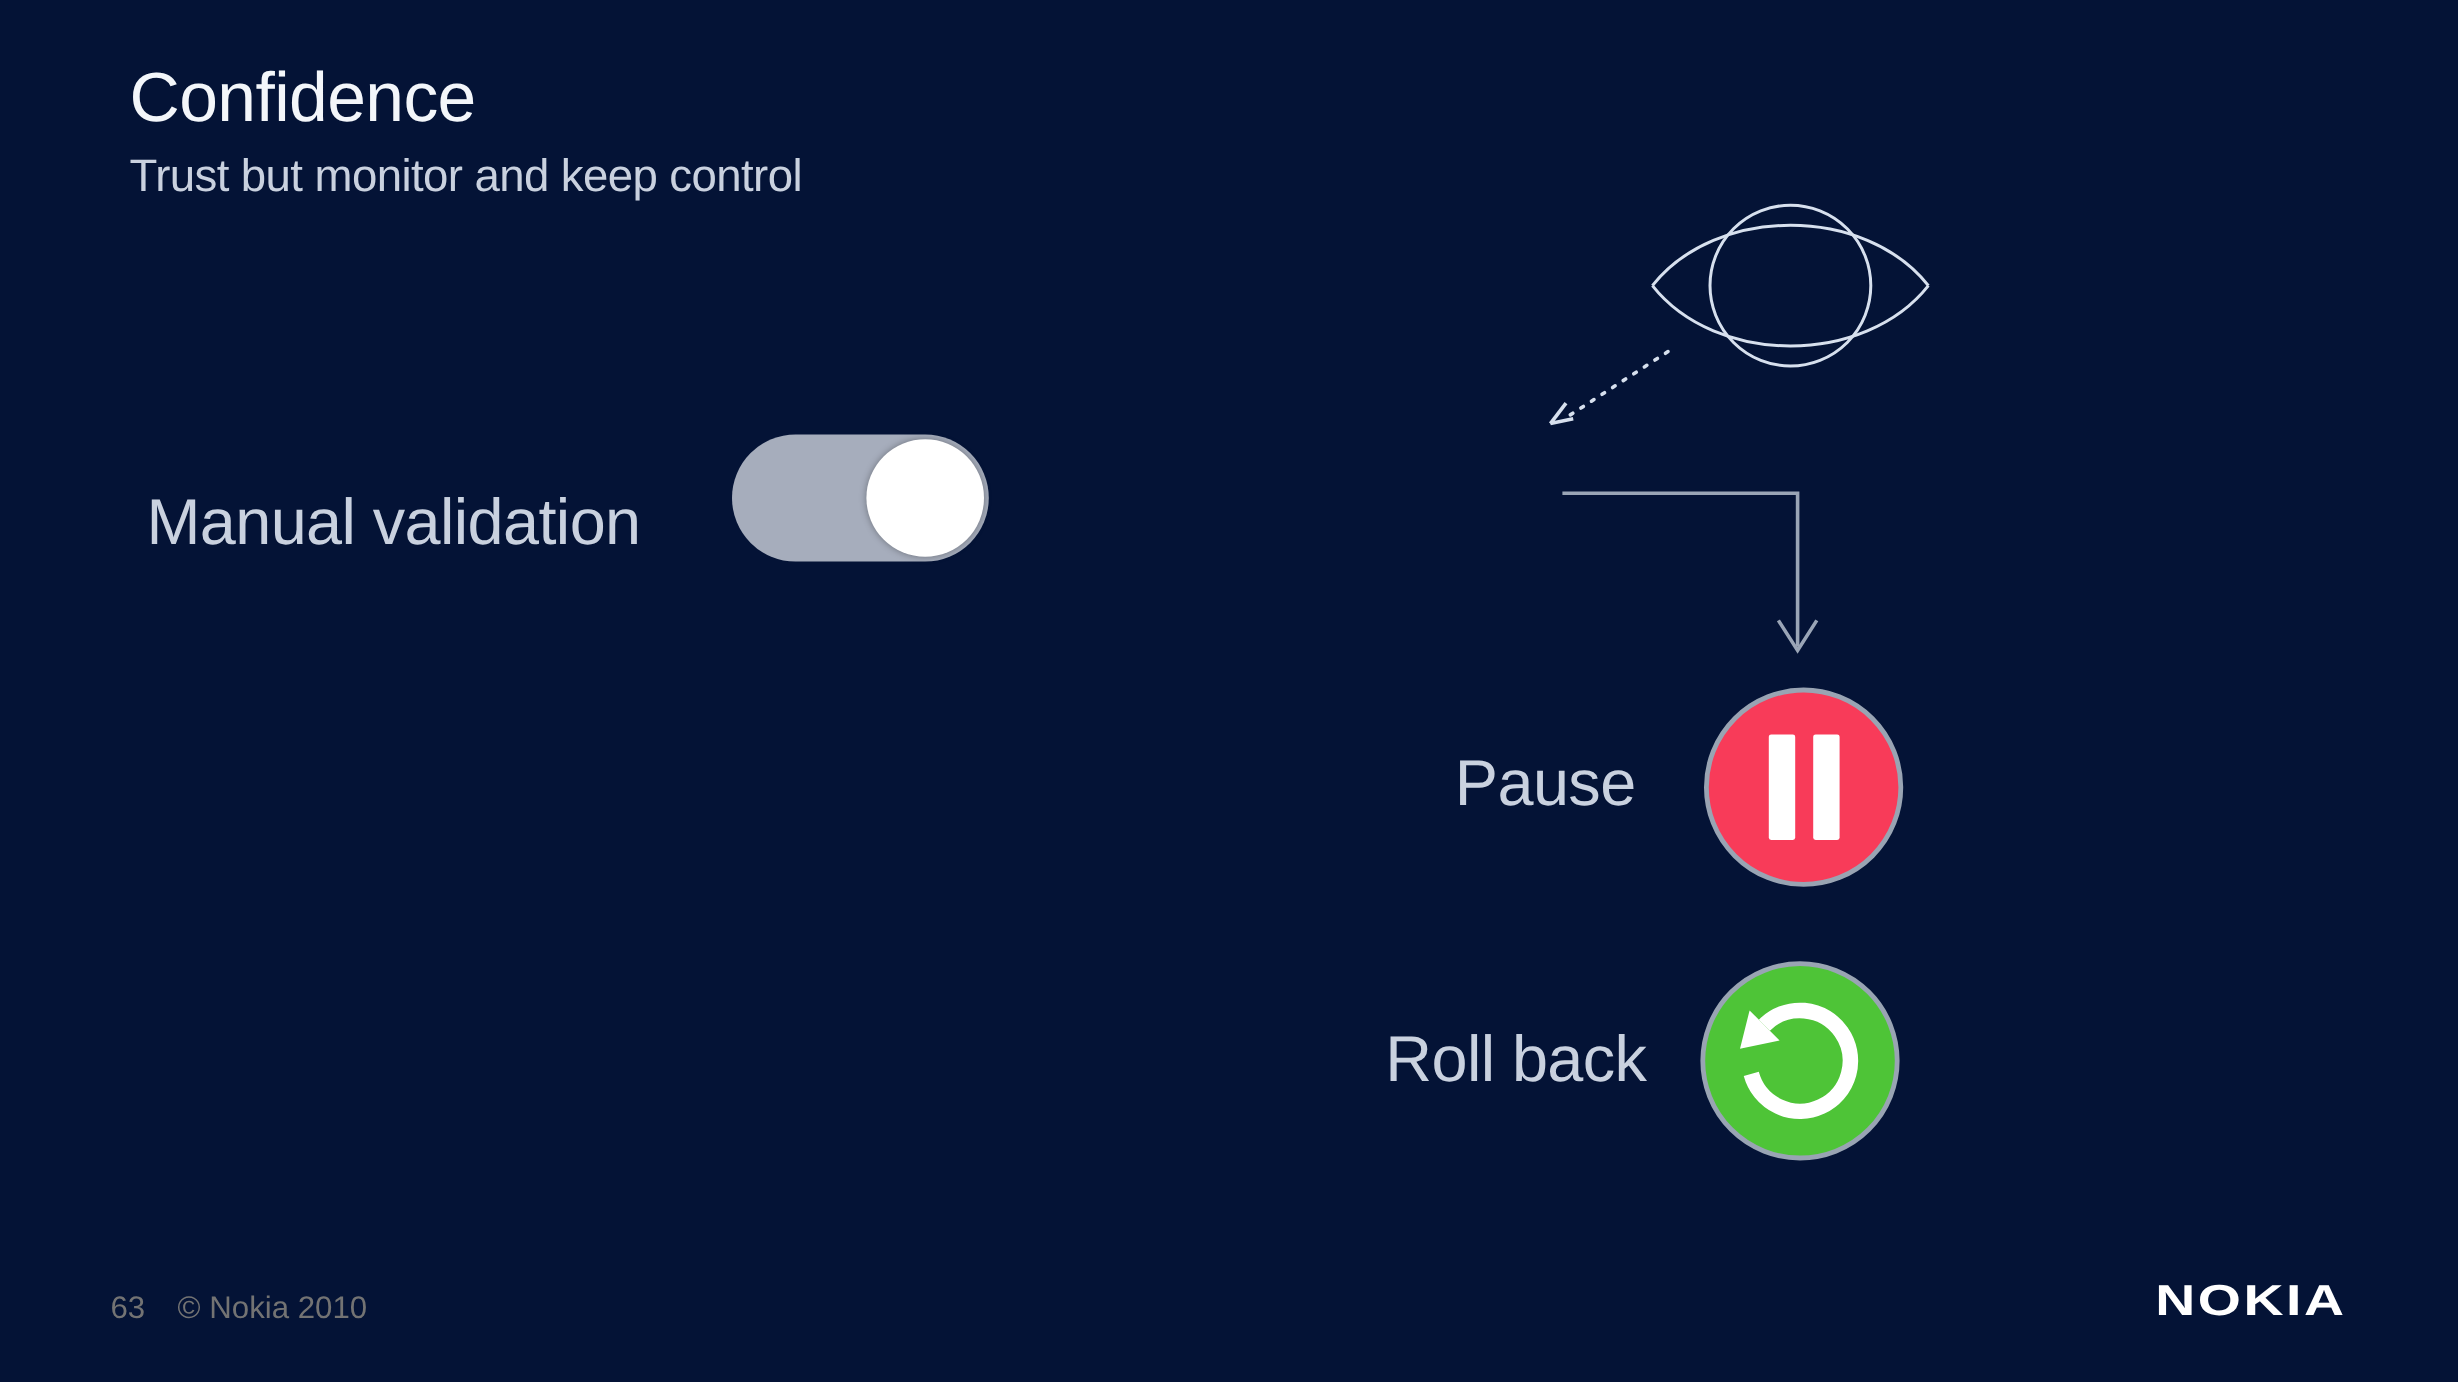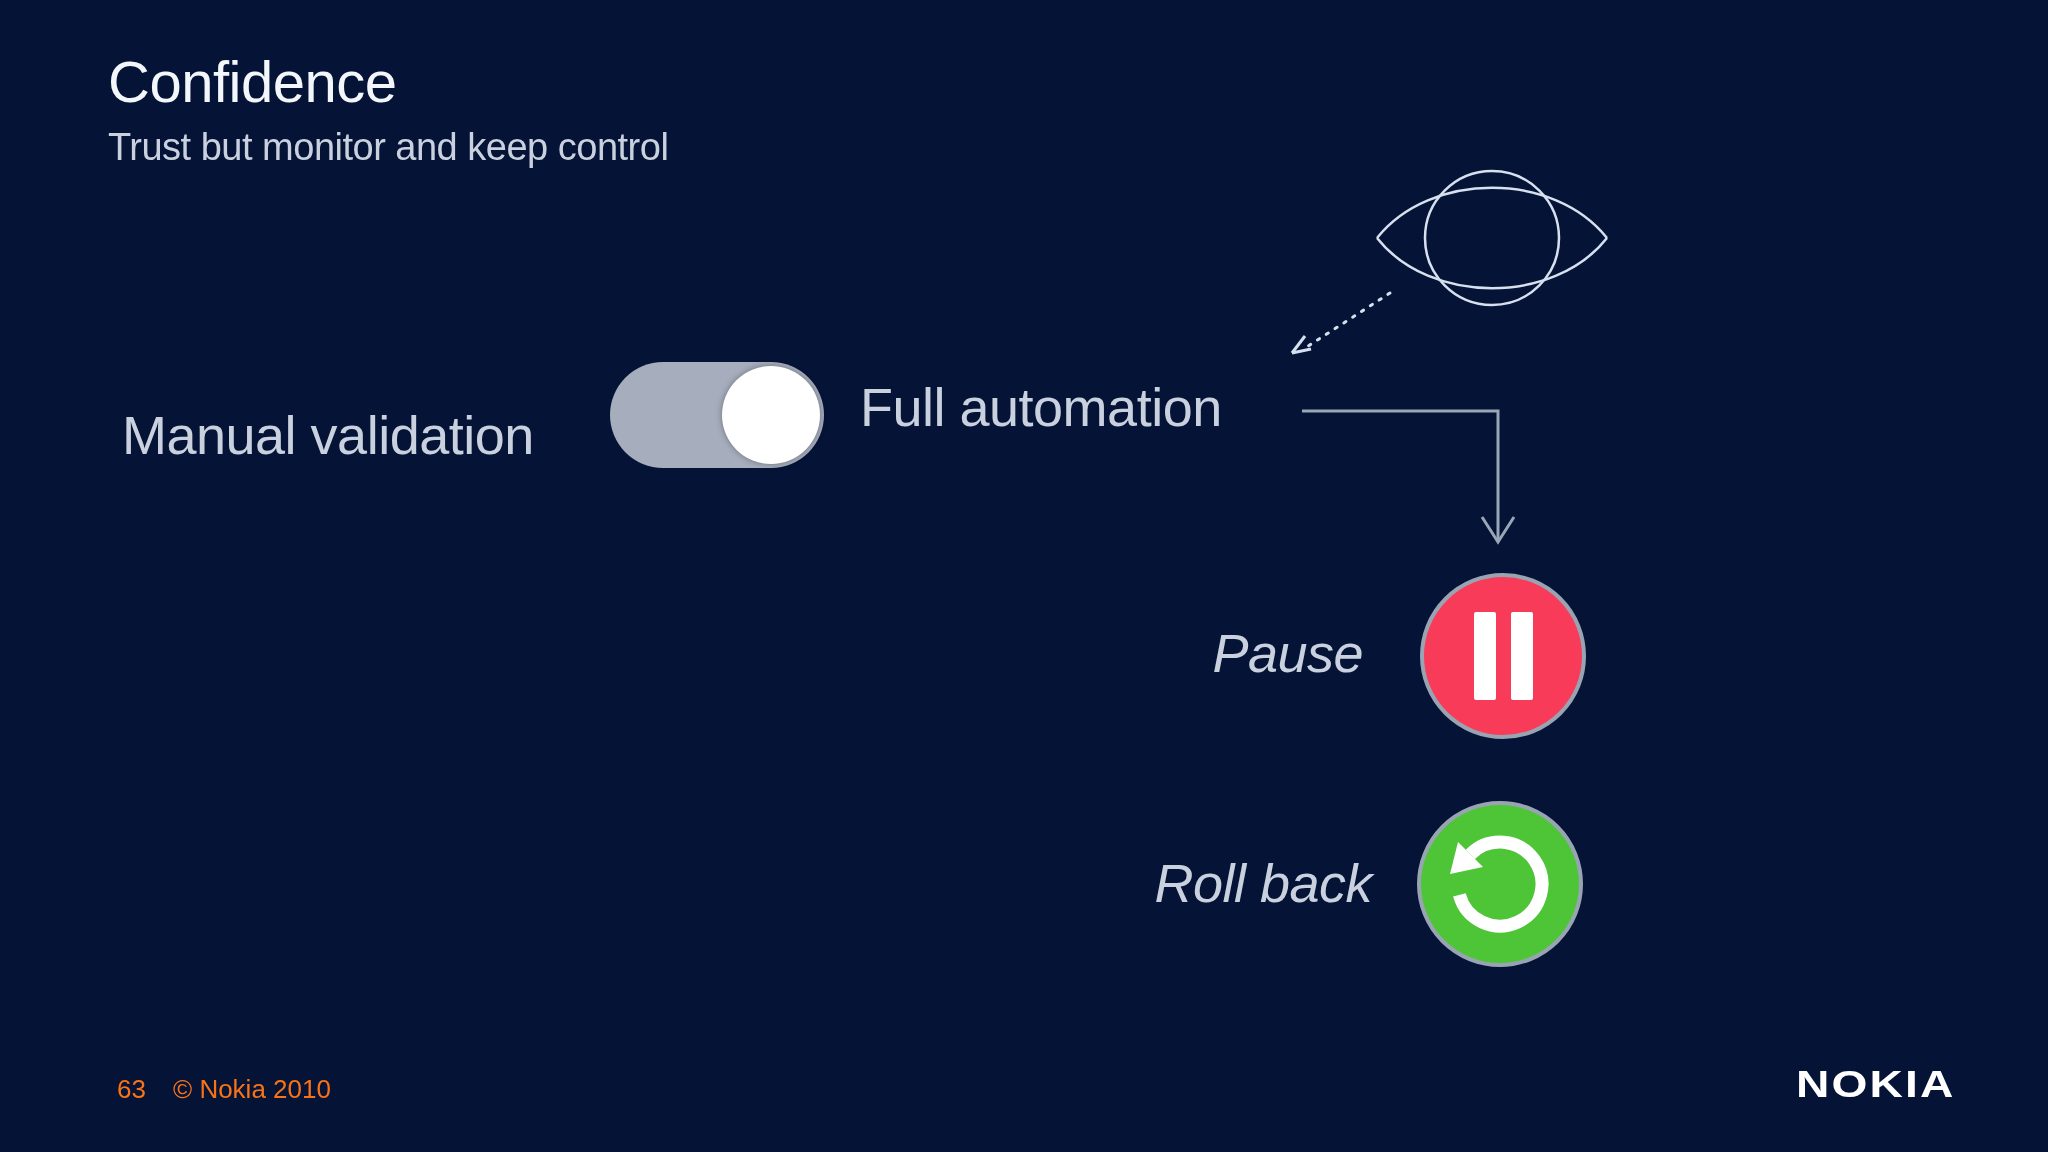--- a/index.html
+++ b/index.html
@@ -52,38 +52,38 @@
   .toggle .knob{
     position:absolute;top:4px;width:98px;height:98px;border-radius:50%;
     background:var(--toggle-knob);
     box-shadow:0 0 6px rgba(0,0,0,0.35);
   }
   .toggle.on .knob{right:4px;}
   
   .action-label{
     position:absolute;
     font-size:54px;font-weight:300;letter-spacing:-0.5px;
-    color:var(--text-secondary);white-space:nowrap;text-align:center;font-style:italic;
+    color:var(--text-secondary);white-space:nowrap;text-align:center;
   }
   .label-pause{right:685px;top:622px;}
   .label-rollback{right:676px;top:852px;}
   .action-btn{
     position:absolute;width:166px;height:166px;border-radius:50%;
     border:4px solid var(--circle-border);
     display:flex;align-items:center;justify-content:center;
     cursor:pointer;padding:0;
   }
   .btn-pause{left:1420px;top:573px;background:var(--accent-red);}
   .btn-rollback{left:1417px;top:801px;background:var(--accent-green);}
   .pause-bars{display:flex;gap:15px;}
   .pause-bars i{display:block;width:22px;height:88px;background:#ffffff;border-radius:2px;}
   
   .footer-text{
     position:absolute;top:1074px;
-    font-size:26px;font-weight:300;color:#f97316;white-space:nowrap;margin-left:25px;
+    font-size:26px;font-weight:300;color:#737373;white-space:nowrap;
   }
   .page-number{left:92px;}
   .copyright{left:148px;}
   .nokia-logo{
     position:absolute;left:1796px;top:1064px;
     font-size:44px;font-weight:700;letter-spacing:2px;
     color:#ffffff;transform:scaleY(0.82) scaleX(1.05);transform-origin:left top;
   }
 </style>
 </head>
@@ -109,21 +109,20 @@
       <path d="M 10 68 L 23 51"></path>
     </g>
   </svg>
 
   <span class="row-label label-manual">Manual validation</span>
 
   <div class="toggle on" role="switch" aria-checked="true">
     <div class="knob"></div>
   </div>
 
-  <span class="row-label label-full">Full automation</span>
 
   <svg class="svg-abs" style="left:1298px;top:402px;" width="220" height="155" viewBox="0 0 220 155">
     <g fill="none" stroke="var(--line)" stroke-width="3">
       <path d="M 4 9 L 200 9 L 200 137"></path>
       <path d="M 184 115 L 200 140 L 216 115"></path>
     </g>
   </svg>
 
   <span class="action-label label-pause">Pause</span>
   <button class="action-btn btn-pause">

